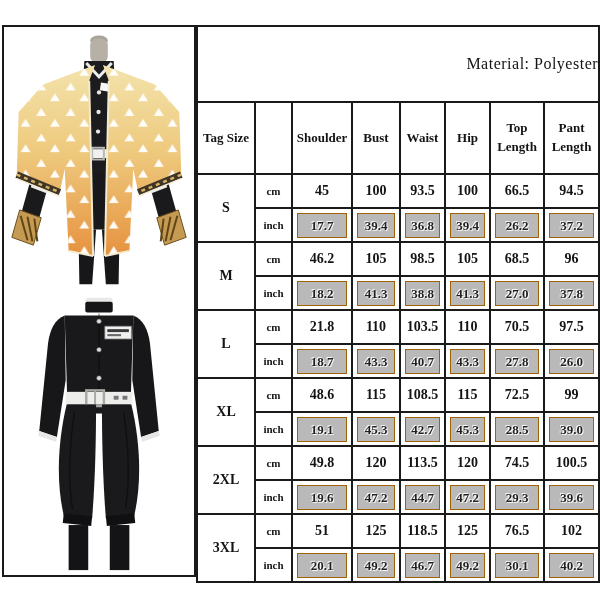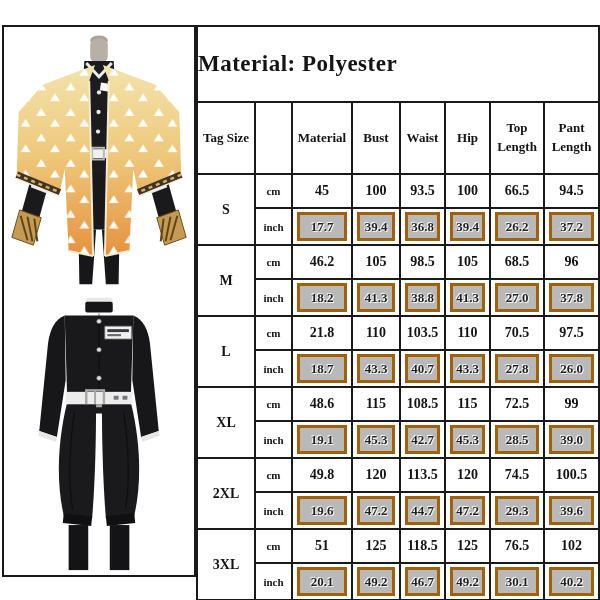--- a/index.html
+++ b/index.html
@@ -22,35 +22,35 @@
   .panel-right { flex:1; min-width:0; }
   table.size-chart {
     width:100%; height:552px; border-collapse:collapse; table-layout:fixed;
     background:#fff;
   }
   table.size-chart td, table.size-chart th {
     border:2px solid #1a1a1a; padding:0; vertical-align:middle; overflow:hidden;
   }
   tr.material-row { height:76px; }
   td.material-cell {
-    text-align:left; font-weight:bold; font-size:23px; letter-spacing:0.5px;
+    text-align:right; font-weight:normal; font-size:16px; letter-spacing:0.5px;
   }
   tr.head-row { height:72px; }
   th.col-head {
     font-weight:bold; font-size:13px; text-align:center;
     line-height:1.45; padding:2px 1px;
   }
   tbody tr { height:34px; }
   td.size-label { text-align:center; font-weight:bold; font-size:14px; }
   td.unit       { text-align:center; font-weight:bold; font-size:11px; }
   td.val        { text-align:center; font-weight:bold; font-size:14px; }
   td.inch       { padding:0; }
   .inch-box {
     display:block; margin:3px 4px; padding:4px 0 3px;
-    background:#b9b9b9; border:3px solid #a16207;
+    background:#b9b9b9; border:1px solid #a16207;
     text-align:center; font-weight:bold; font-size:13px; color:#1f1f1f;
     text-shadow: 0 0 2px #ffffff, 1px 1px 0 rgba(255,255,255,.85),
                  -1px -1px 0 rgba(255,255,255,.85);
   }
 </style>
 </head>
 <body>
 
 <div class="canvas">
   <div class="frame">
@@ -173,21 +173,21 @@
           <col style="width:54px">
             <col style="width:55px">
         </colgroup>
         <thead>
           <tr class="material-row">
             <td class="material-cell" colspan="8">Material: Polyester</td>
           </tr>
           <tr class="head-row">
             <th class="col-head">Tag Size</th>
             <th class="col-head"></th>
-            <th class="col-head">Material</th>
+            <th class="col-head">Shoulder</th>
             <th class="col-head">Bust</th>
             <th class="col-head">Waist</th>
             <th class="col-head">Hip</th>
             <th class="col-head">Top Length</th>
             <th class="col-head">Pant Length</th>
           </tr>
         </thead>
         <tbody id="size-rows">
             <tr>
               <td class="size-label" rowspan="2">S</td>

